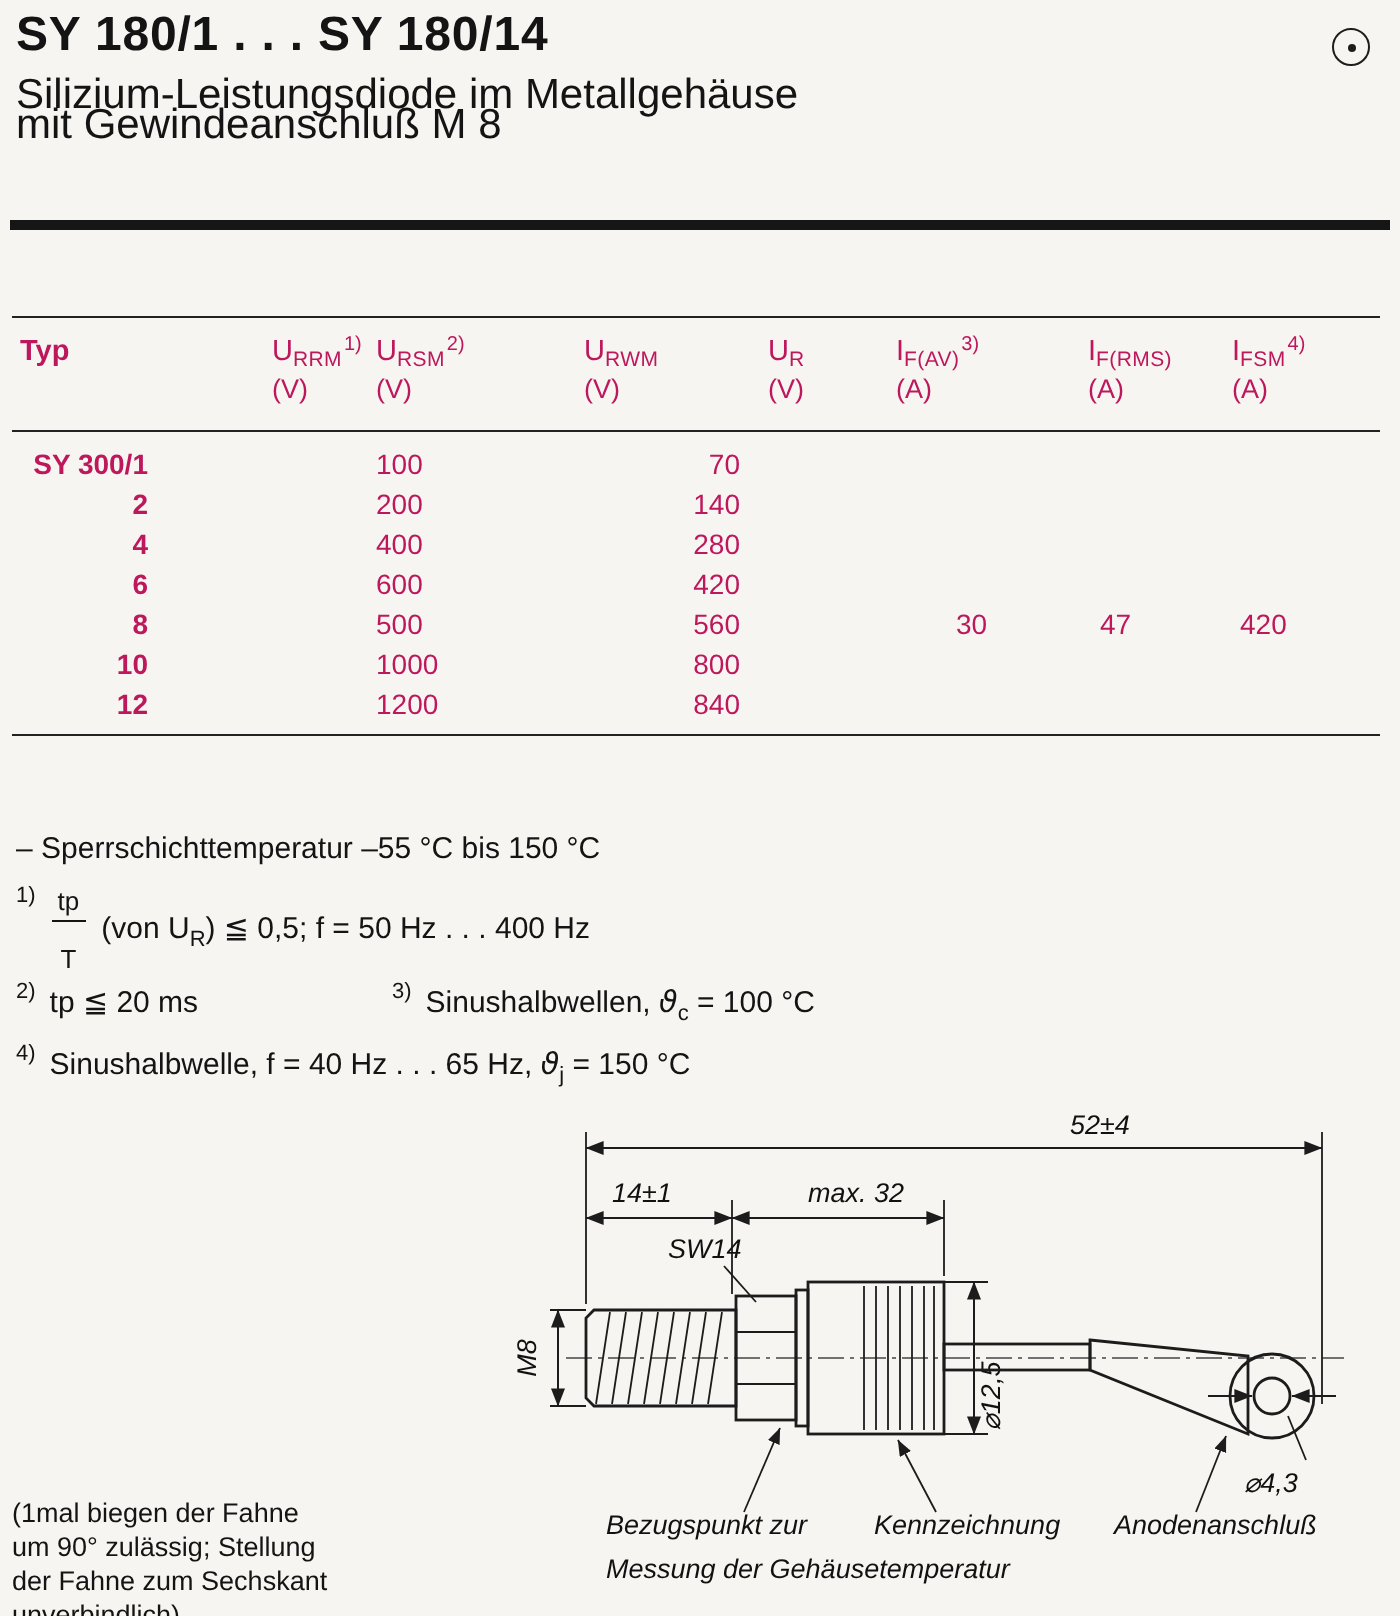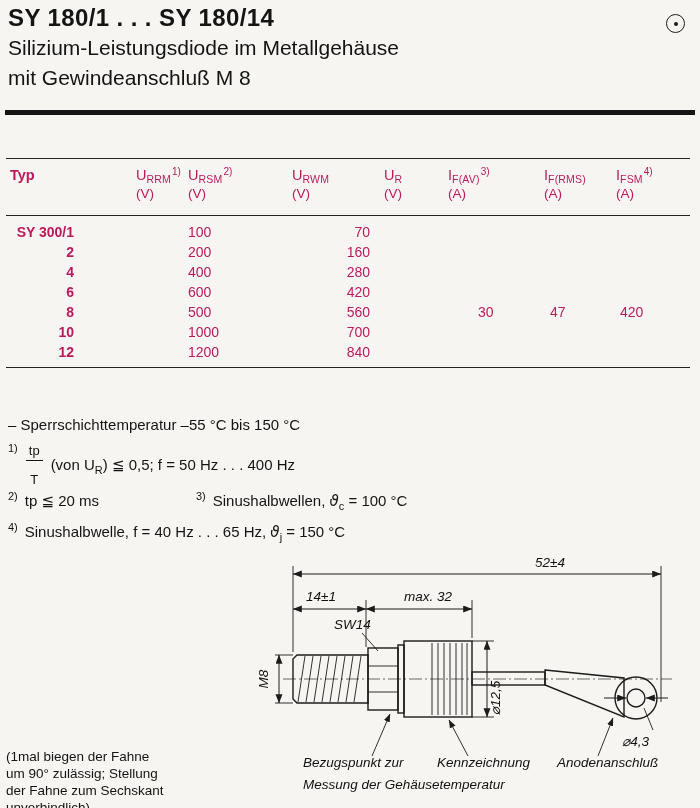--- a/index.html
+++ b/index.html
@@ -9,21 +9,21 @@
     font-family:"Liberation Sans", sans-serif;
   }
   .abs { position:absolute; }
 
   
   .title { left:8px; top:4px; font-size:24px; font-weight:bold; letter-spacing:.4px; }
   .corner-icon { left:666px; top:14px; width:17px; height:17px; border:1.7px solid #1d1d1d;
     border-radius:50%; display:flex; align-items:center; justify-content:center; }
   .corner-icon .dot { width:4px; height:4px; background:#1d1d1d; border-radius:50%; }
   .subtitle1 { left:8px; top:36px; font-size:21px; }
-  .subtitle2 { left:8px; top:66px; font-size:21px; }
+  .subtitle2 { left:8px; top:51px; font-size:21px; }
   .rule { left:5px; top:110px; width:690px; height:5px; background:#161616; }
 
   
   .table-wrap { left:6px; top:158px; width:684px; }
   table { width:100%; border-collapse:collapse; table-layout:fixed; font-size:14px; color:#be185d; }
   thead tr { border-top:1.5px solid #222; border-bottom:1.5px solid #222; }
   tbody { border-bottom:1.5px solid #222; }
   th { font-weight:normal; text-align:left; vertical-align:top; padding:8px 0 6px 0; height:42px; }
   .hmain { font-size:14.5px; }
   .hsub { font-size:10.5px; position:relative; top:3px; letter-spacing:.2px; }
@@ -130,21 +130,21 @@
           <td class="c-v2">70</td>
           <td></td>
             <td class="c-a1"></td>
             <td class="c-a2"></td>
             <td class="c-a3"></td>
         </tr>
         <tr>
           <td class="c-typ">2</td>
             <td></td>
           <td class="c-v1">200</td>
-          <td class="c-v2">160</td>
+          <td class="c-v2">140</td>
           <td></td>
             <td class="c-a1"></td>
             <td class="c-a2"></td>
             <td class="c-a3"></td>
         </tr>
         <tr>
           <td class="c-typ">4</td>
             <td></td>
           <td class="c-v1">400</td>
           <td class="c-v2">280</td>
@@ -170,21 +170,21 @@
           <td class="c-v2">560</td>
           <td></td>
           <td class="c-a1">30</td>
           <td class="c-a2">47</td>
           <td class="c-a3">420</td>
         </tr>
         <tr>
           <td class="c-typ">10</td>
             <td></td>
           <td class="c-v1">1000</td>
-          <td class="c-v2">700</td>
+          <td class="c-v2">800</td>
           <td></td>
             <td class="c-a1"></td>
             <td class="c-a2"></td>
             <td class="c-a3"></td>
         </tr>
         <tr>
           <td class="c-typ">12</td>
             <td></td>
           <td class="c-v1">1200</td>
           <td class="c-v2">840</td>

